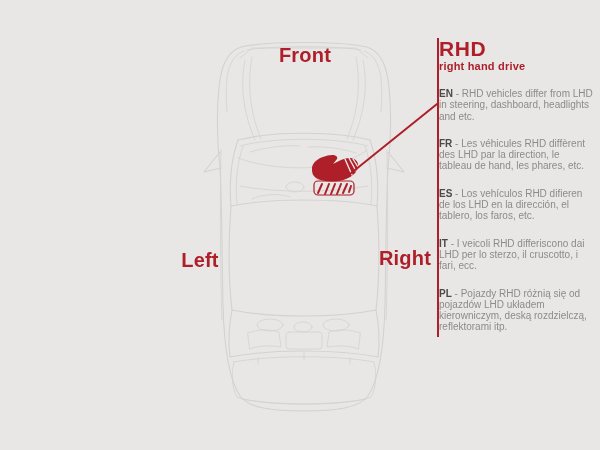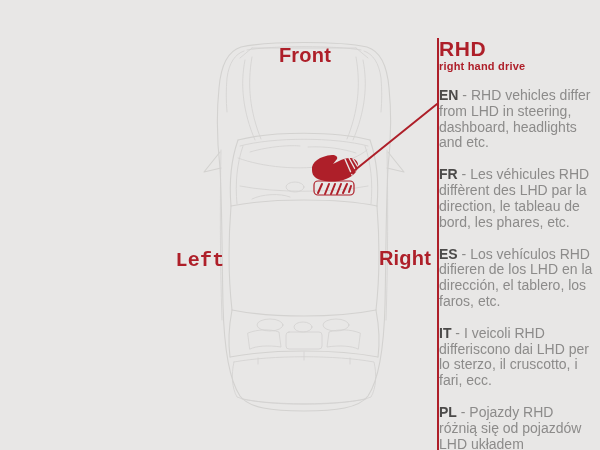--- a/index.html
+++ b/index.html
@@ -32,21 +32,21 @@
   }
   .callout-title{
     margin:0;font-size:21px;line-height:1.0;font-weight:700;
     color:var(--accent);letter-spacing:0.6px;
   }
   .callout-subtitle{
     margin:1px 0 7px;font-size:11px;font-weight:700;color:var(--accent);
     letter-spacing:0.2px;
   }
   .entry{
-    margin:16px 0 4px;font-size:14px;line-height:1.13;color:var(--body-text);
+    margin:16px 0 4px;font-size:10px;line-height:1.13;color:var(--body-text);
   }
   .entry b{color:var(--label-dark);font-weight:700;}
 </style>
 </head>
 <body>
 
 <svg class="scene" width="600" height="450" viewBox="0 0 600 450">
 
   <g>
     <path class="ln" d="M 241 47
@@ -128,26 +128,26 @@
       C 313 176, 312 173, 312 170 Z"></path>
     <path class="bg-ln" stroke-width="1.4" d="M 345 159 L 352 175 M 349 158 L 356 171 M 353 159 L 358 167"></path>
     <rect class="red-ln" stroke-width="1.2" x="314" y="181" width="40" height="14" rx="4"></rect>
     <path class="red-ln" stroke-width="2" d="M 318 193 L 322 184 M 325 194 L 329 184 M 331 194 L 335 184 M 337 194 L 341 184 M 343 193 L 347 184 M 349 192 L 351 186"></path>
   </g>
 
   <path class="red-ln" stroke-width="2" d="M 350 174 L 437 104"></path>
 </svg>
 
 <div class="dir-label" style="left:255px;top:8px;width:100px;">Front</div>
-<div class="dir-label" style="left:160px;top:213px;width:80px;font-family:Liberation Mono, monospace;">Left</div>
+<div class="dir-label" style="left:160px;top:213px;width:80px;">Left</div>
 <div class="dir-label" style="left:365px;top:211px;width:80px;">Right</div>
 <div class="dir-label" style="left:250px;top:418px;width:100px;">Right</div>
 
 <div class="callout">
   <h1 class="callout-title">RHD</h1>
   <p class="callout-subtitle">right hand drive</p>
 
   <p class="entry"><b>EN</b><span> - </span><span>RHD vehicles differ from LHD in steering, dashboard, headlights and etc.</span></p>
-  <p class="entry"><b>FR</b><span> - </span><span>Les véhicules RHD diffèrent des LHD par la direction, le tableau de bord, les phares, etc.</span></p>
+  <p class="entry"><b>FR</b><span> - </span><span>Les véhicules RHD diffèrent des LHD par la direction, le tableau de hand, les phares, etc.</span></p>
   <p class="entry"><b>ES</b><span> - </span><span>Los vehículos RHD difieren de los LHD en la dirección, el tablero, los faros, etc.</span></p>
   <p class="entry"><b>IT</b><span> - </span><span>I veicoli RHD differiscono dai LHD per lo sterzo, il cruscotto, i fari, ecc.</span></p>
   <p class="entry"><b>PL</b><span> - </span><span>Pojazdy RHD różnią się od pojazdów LHD układem kierowniczym, deską rozdzielczą, reflektorami itp.</span></p>
 </div>
 
 </body></html>

